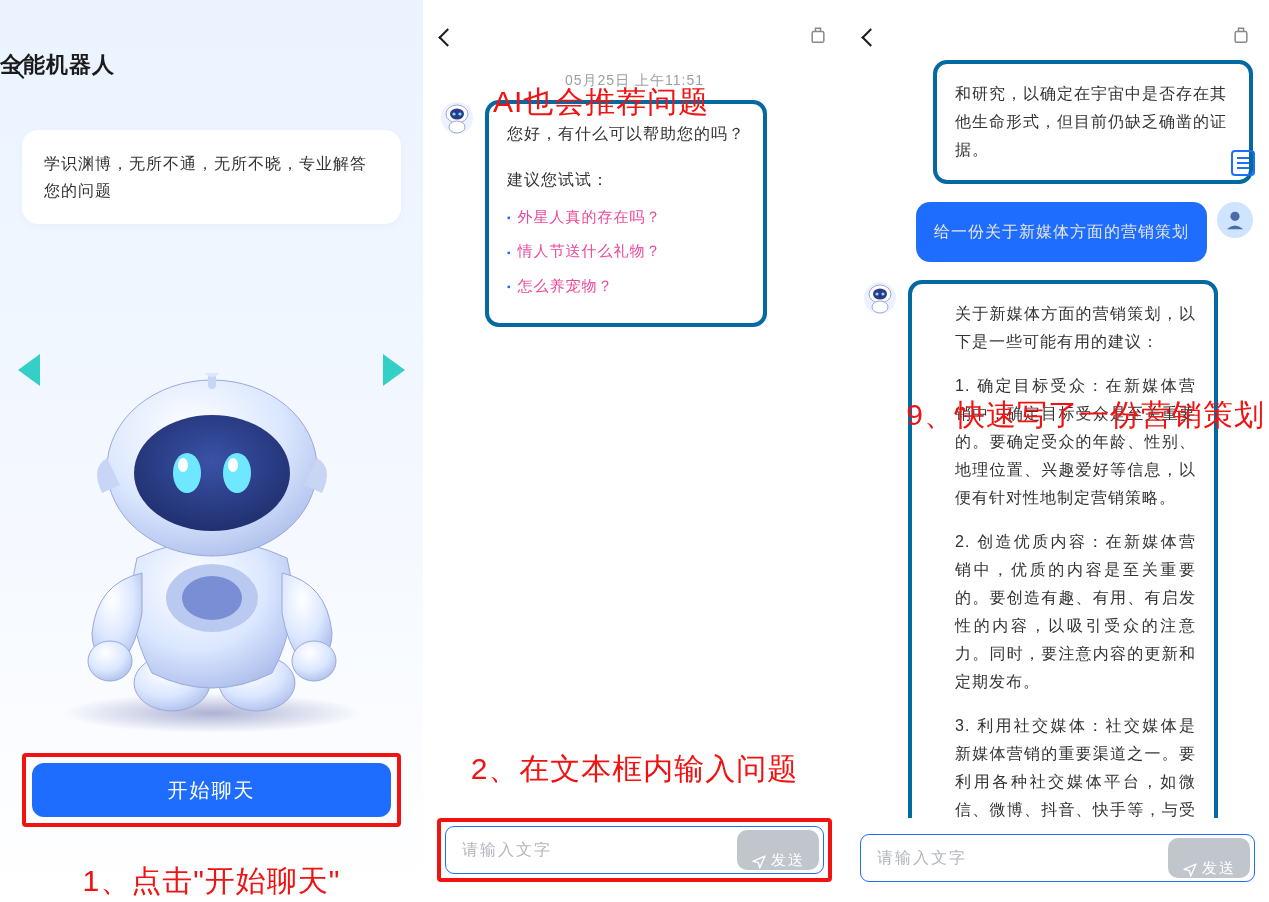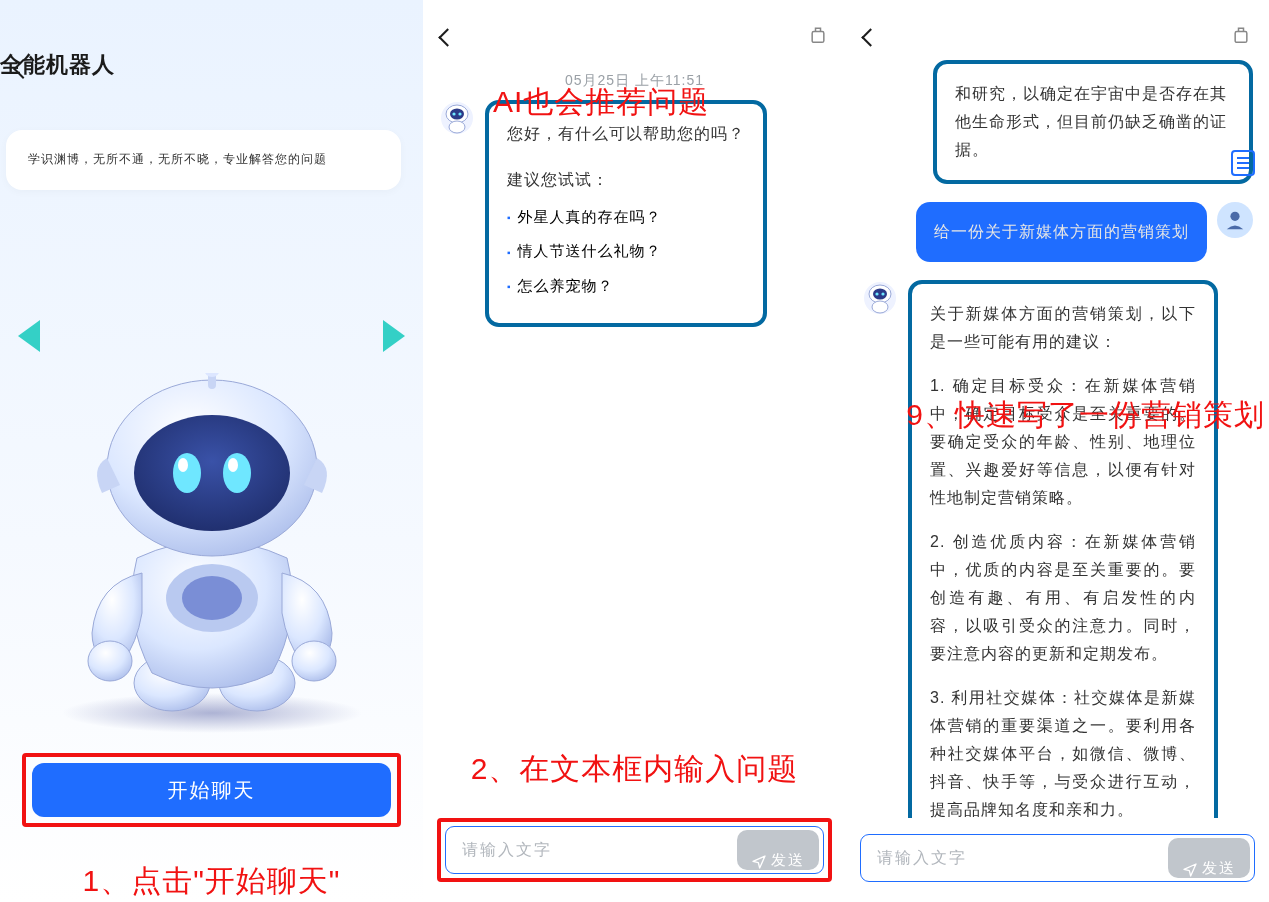--- a/index.html
+++ b/index.html
@@ -40,30 +40,29 @@
     border-bottom: 2.5px solid #1c1c1c;
     transform: rotate(45deg);
   }
   .s1-title {
     font-size: 22px;
     font-weight: 700;
     color: #1b1b1b;
     letter-spacing: 1px;
   }
   .intro-bubble {
-    margin: 40px 22px 0 6px;
+    margin: 40px 22px 0 22px;
     background: #fff;
     border-radius: 16px;
     padding: 20px 22px;
-    font-size: 12px;
+    font-size: 16px;
     color: #333;
     line-height: 1.7;
     letter-spacing: 1px;
     box-shadow: 0 2px 8px rgba(0,0,0,0.03);
-    font-family: Liberation Mono, monospace;
   }
   .robot-area {
     position: relative;
     flex: 1;
     display:flex;
     align-items:flex-end;
     justify-content:center;
     padding-bottom: 20px;
   }
   .robot-img {
@@ -172,21 +171,21 @@
     background: #fff;
     border: 4px solid #0369a1;
     color:#333;
   }
   .bubble.user {
     background:#1f6dff;
     color:#e5e5e5;
   }
   .bubble .sugg-head { margin-top: 18px; margin-bottom: 10px; }
   .sugg-item {
-    color:#000000;
+    color:#ec4899;
     font-size: 15px;
     margin: 8px 0;
     cursor:pointer;
   }
   .sugg-item::before {
     content:"▪"; color:#1f6dff; margin-right:6px; font-size:10px;
     vertical-align: middle;
   }
   .composer-wrap {
     padding: 16px 14px 20px;
@@ -232,21 +231,21 @@
   
   .page-jump {
     position:absolute; right: 14px; top: 100px;
     width: 24px; height:26px;
     border: 2px solid #1f6dff; border-radius:4px;
   }
   .page-jump::after{
     content:""; position:absolute; left:4px; right:4px; top:5px; height:2px; background:#1f6dff;
     box-shadow: 0 5px 0 #1f6dff, 0 10px 0 #1f6dff;
   }
-  .ai-reply p { margin-bottom: 16px; text-align: justify;}
+  .ai-reply p { margin-bottom: 16px; text-align: justify; margin-left: 25px;}
 </style>
 </head>
 <body>
 
 <div class="screen screen1">
   <div class="s1-header">
     <div class="back-chevron"></div>
     <div class="s1-title">全能机器人</div>
   </div>
   <div class="intro-bubble">学识渊博，无所不通，无所不晓，专业解答您的问题</div>

